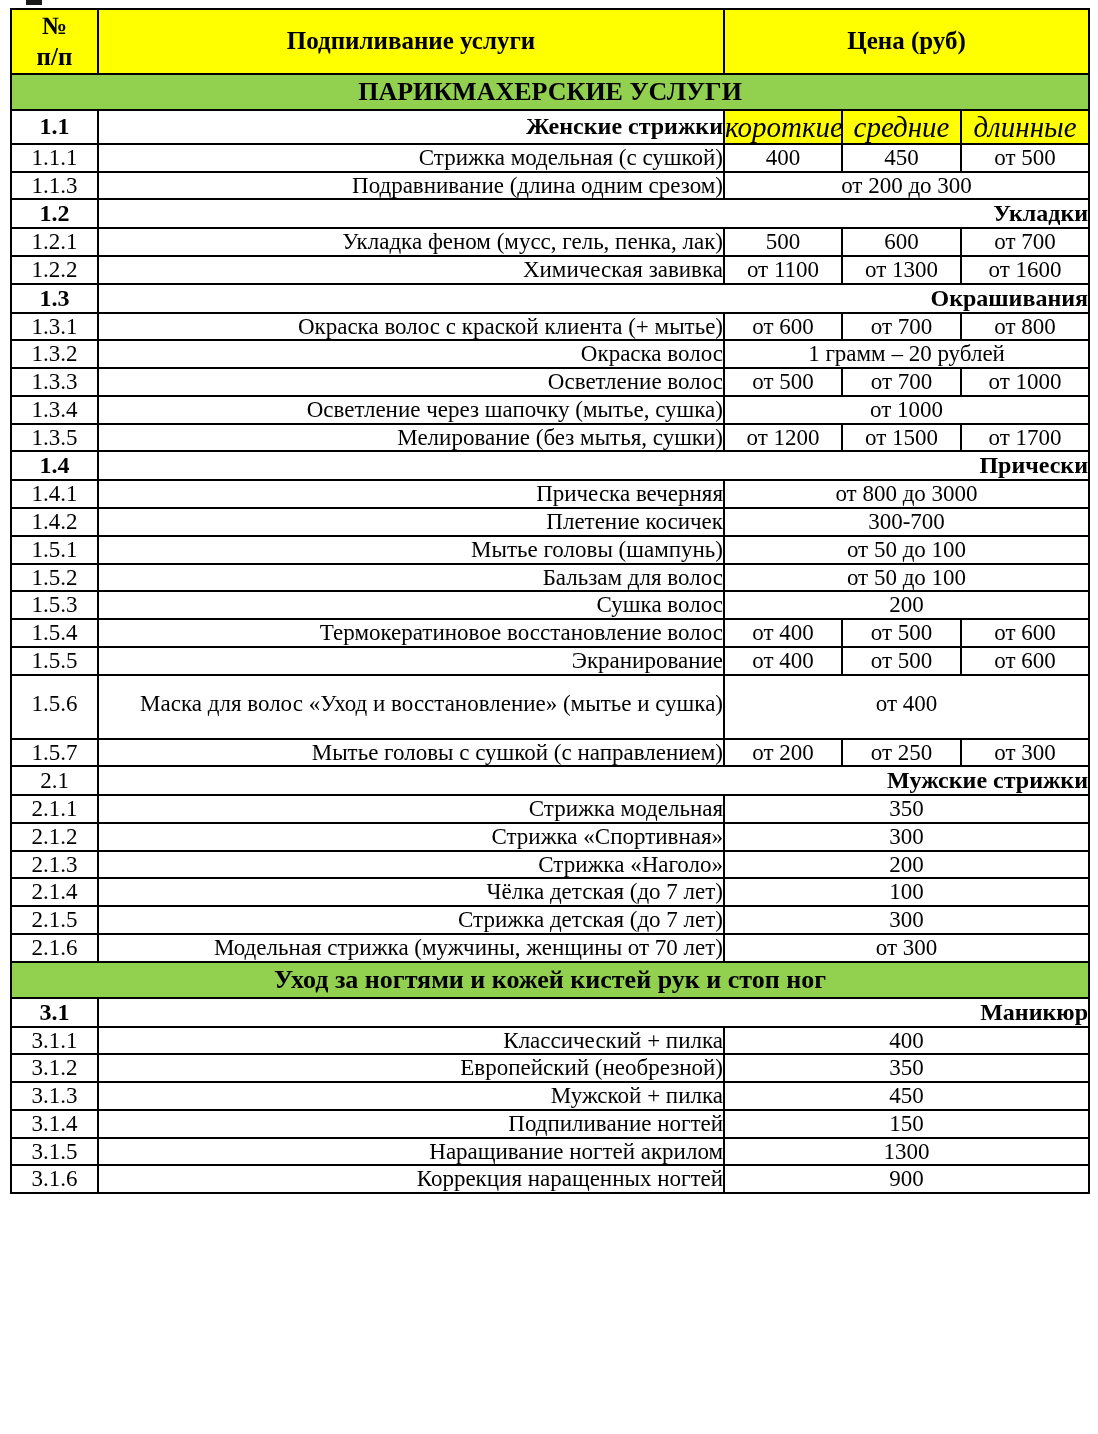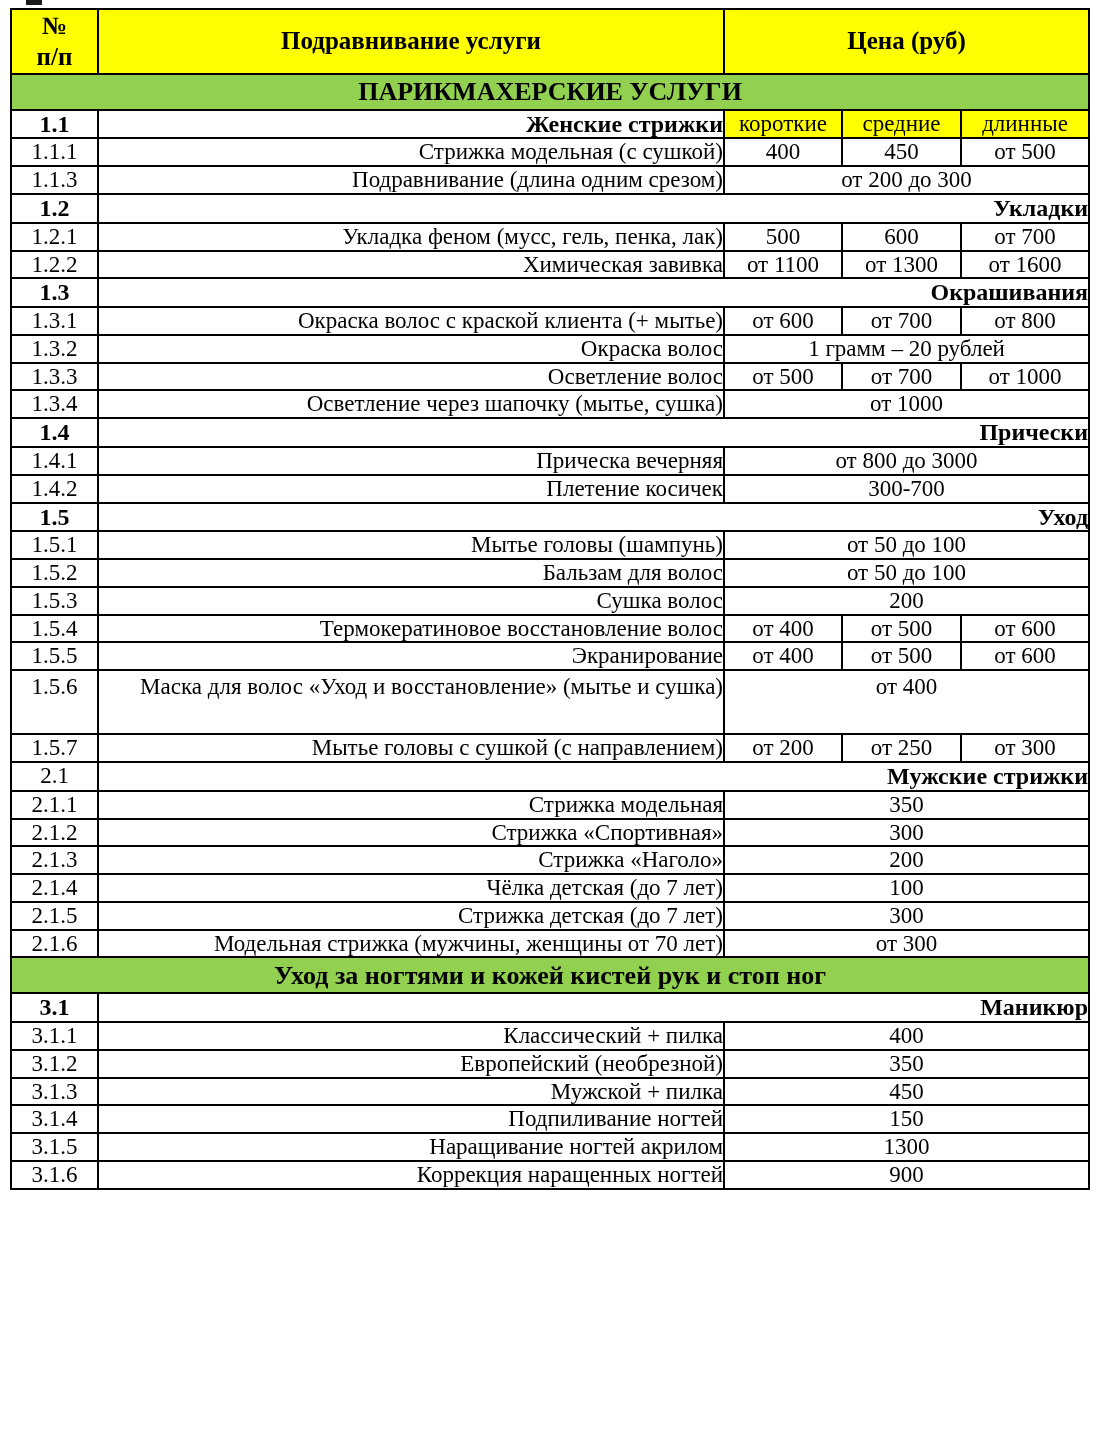--- a/index.html
+++ b/index.html
@@ -41,30 +41,31 @@
     background: var(--green, #92D050);
     font-weight: bold;
     font-size: 26px;
     text-align: center;
     font-family: Liberation Serif, serif;
   }
   tr.bandrow { height: 36px; }
   
   tr.row { height: 16px; }
   tr.tall { height: 64px; }
-  tr.tall td { vertical-align: top; padding-top: 3px; }
+  tr.tall td { vertical-align: top; padding-top: 15px; }
   td.num { text-align: center; font-size: 23px; }
   td.num.b { font-weight: bold; font-size: 24px; }
   td.name { text-align: right; padding-left: 12px; padding-right: 6px; font-size: 23px; }
   td.name.b { font-weight: bold; font-size: 24px; }
   td.price { text-align: center; font-size: 23px; }
   td.sub {
     background: var(--yellow, #FFFF00);
     text-align: center;
-    font-size: 23px;
+    font-size: 29px;
+    font-style: italic;
   }
 </style>
 </head>
 <body>
 
 <div class="sheet">
   <div class="artifact"></div>
   <table class="price">
     <colgroup>
       <col style="width:87px">
@@ -74,21 +75,21 @@
       <col style="width:128px">
     </colgroup>
     <thead>
       <tr class="head">
         <th>
           <div class="two-line">
             <div>№</div>
             <div>п/п</div>
           </div>
         </th>
-        <th>Подравнивание услуги</th>
+        <th>Подпиливание услуги</th>
         <th colspan="3">Цена (руб)</th>
       </tr>
     </thead>
     <tbody id="rows">
         <tr class="bandrow">
           <td class="band" colspan="5">ПАРИКМАХЕРСКИЕ УСЛУГИ</td>
         </tr>
         <tr class="row">
           <td class="num b">1.1</td>
           <td class="name b">Женские стрижки</td>
@@ -148,36 +149,39 @@
           <td class="price">от 500</td>
           <td class="price">от 700</td>
           <td class="price">от 1000</td>
         </tr>
         <tr class="row">
           <td class="num">1.3.4</td>
           <td class="name">Осветление через шапочку (мытье, сушка)</td>
           <td class="price" colspan="3">от 1000</td>
         </tr>
         <tr class="row">
+          <td class="num">1.3.5</td>
+          <td class="name">Мелирование (без мытья, сушки)</td>
+          <td class="price">от 1200</td>
+          <td class="price">от 1500</td>
+          <td class="price">от 1700</td>
+        </tr>
+        <tr class="row">
           <td class="num b">1.4</td>
           <td class="name b" colspan="4">Прически</td>
         </tr>
         <tr class="row">
           <td class="num">1.4.1</td>
           <td class="name">Прическа вечерняя</td>
           <td class="price" colspan="3">от 800 до 3000</td>
         </tr>
         <tr class="row">
           <td class="num">1.4.2</td>
           <td class="name">Плетение косичек</td>
           <td class="price" colspan="3">300-700</td>
-        </tr>
-        <tr class="row">
-          <td class="num b">1.5</td>
-          <td class="name b" colspan="4">Уход</td>
         </tr>
         <tr class="row">
           <td class="num">1.5.1</td>
           <td class="name">Мытье головы (шампунь)</td>
           <td class="price" colspan="3">от 50 до 100</td>
         </tr>
         <tr class="row">
           <td class="num">1.5.2</td>
           <td class="name">Бальзам для волос</td>
           <td class="price" colspan="3">от 50 до 100</td>

